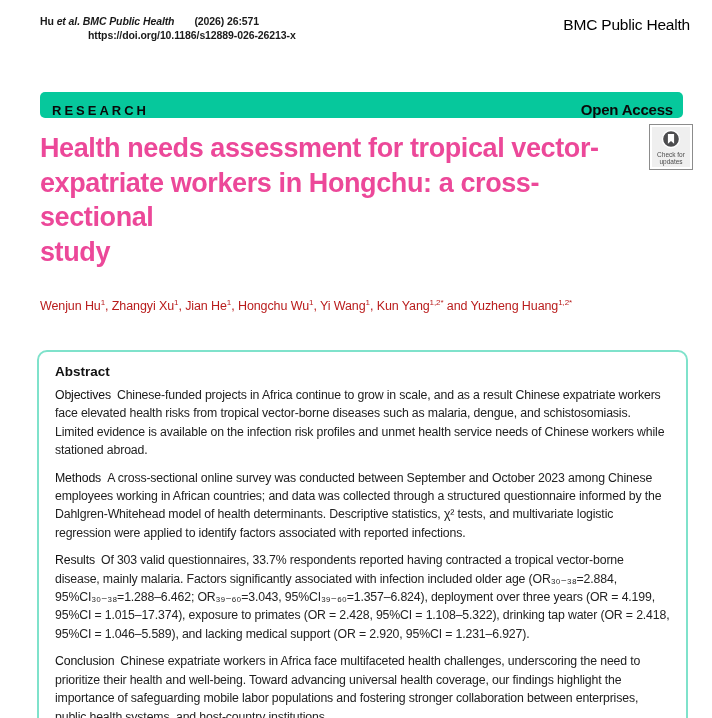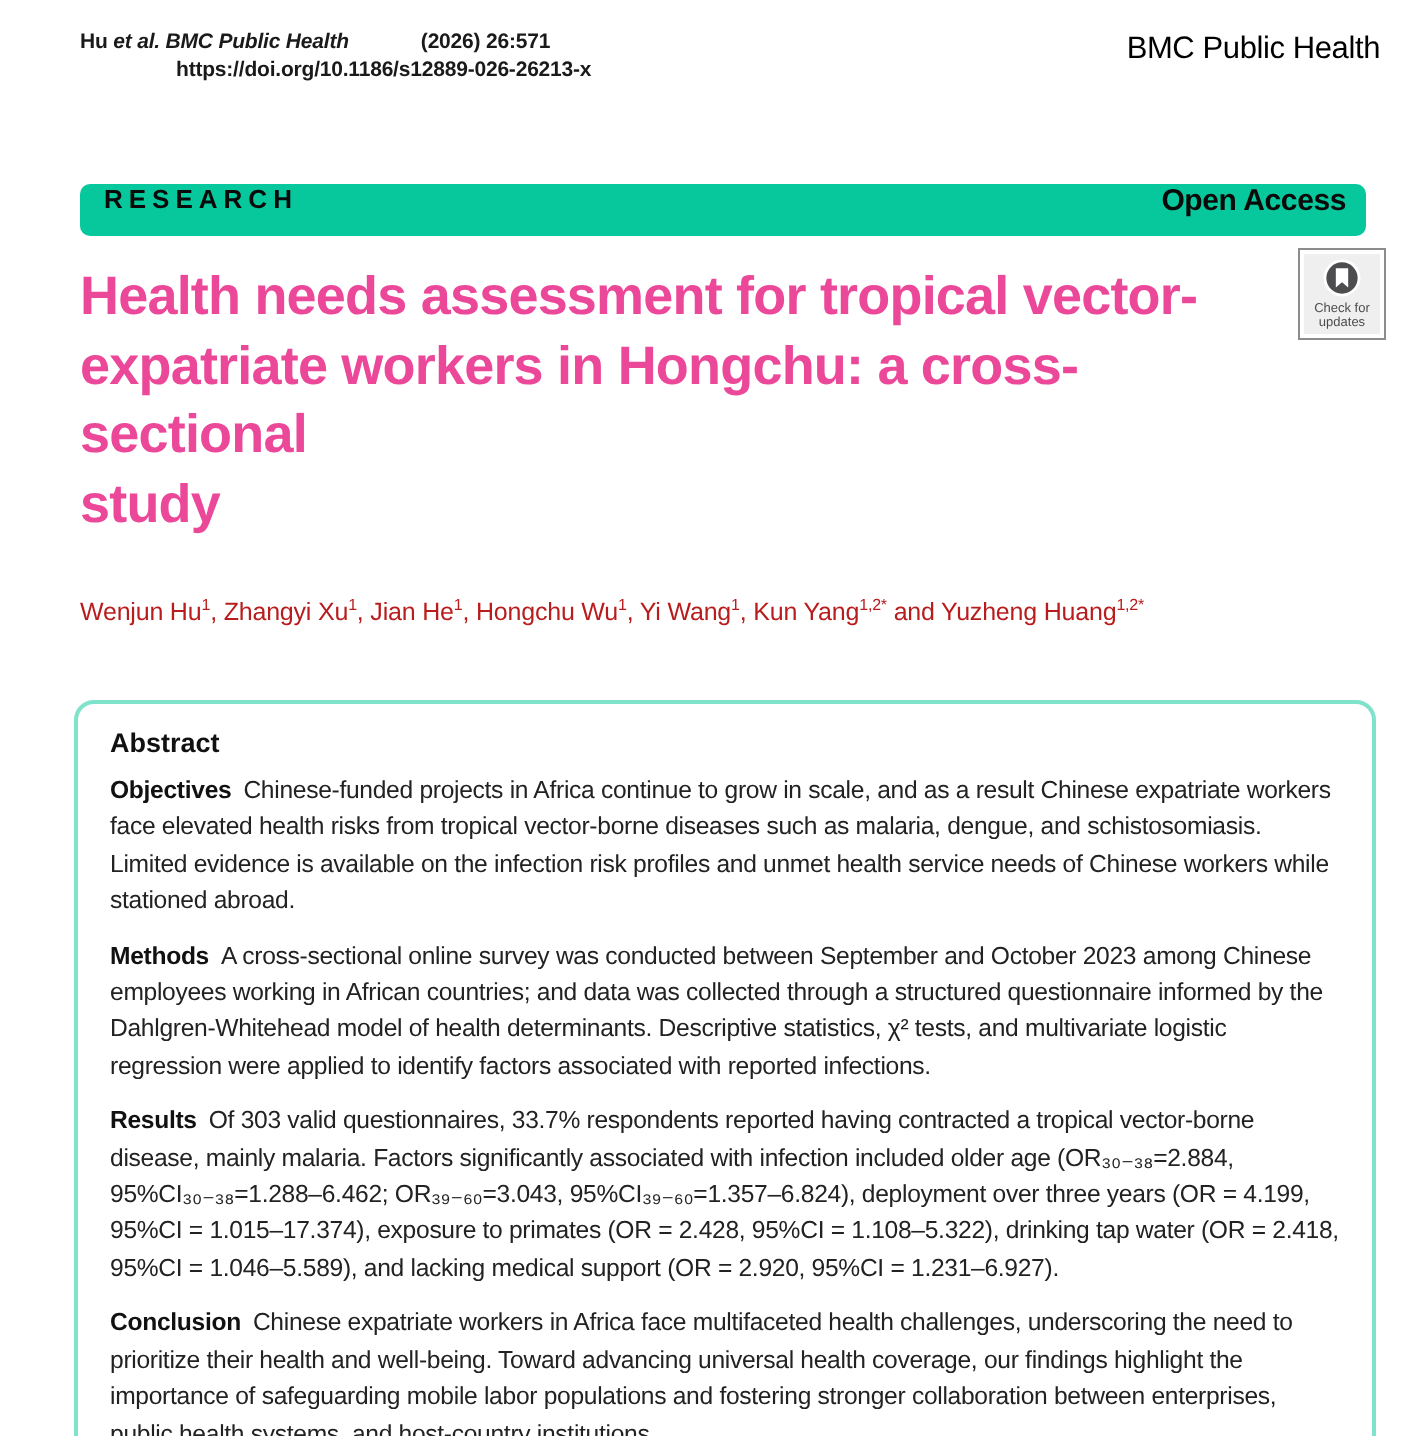--- a/index.html
+++ b/index.html
@@ -21,21 +21,21 @@
     position: absolute;
     left: 40px;
     top: 14px;
     font-size: 10.5px;
     font-weight: 700;
     line-height: 14px;
     color: #1a1a1a;
     letter-spacing: -0.1px;
   }
   .citation .src { font-style: italic; }
-  .citation .issue { margin-left: 36px; }
+  .citation .issue { margin-left: 20px; }
   .citation .doi {
     display: block;
     font-style: normal;
     color: #1a1a1a;
     text-decoration: none;
     padding-left: 48px;
   }
   .journal-name {
     position: absolute;
     right: 22px;
@@ -48,23 +48,23 @@
 
   
   .banner {
     position: absolute;
     left: 40px;
     top: 92px;
     width: 643px;
     height: 26px;
     border-radius: 5px;
     display: flex;
-    align-items: flex-start;
+    align-items: flex-end;
     justify-content: space-between;
-    padding: 0 10px 12px 12px;
+    padding: 0 10px 0 12px;
   }
   .banner .category {
     font-size: 13px;
     font-weight: 700;
     letter-spacing: 3px;
     color: #0a0a0a;
   }
   .banner .access {
     font-size: 15px;
     font-weight: 700;
@@ -146,21 +146,21 @@
   }
   .abstract-box p.sec {
     font-size: 12.3px;
     line-height: 18.4px;
     letter-spacing: -0.15px;
     color: #222;
     margin: 0 0 9px 0;
   }
   .abstract-box p.sec:last-child { margin-bottom: 0; }
   .abstract-box p.sec b.lbl {
-    font-weight: 700;
+    font-weight: 400;
     color: #111;
     padding-right: 6px;
   }
 </style>
 </head>
 <body>
 
 <div class="page">
 
   <div class="citation">

